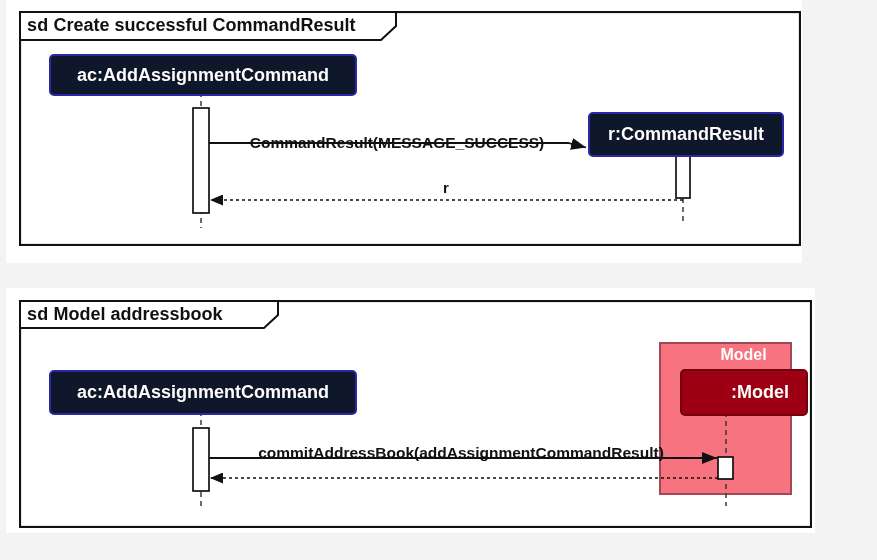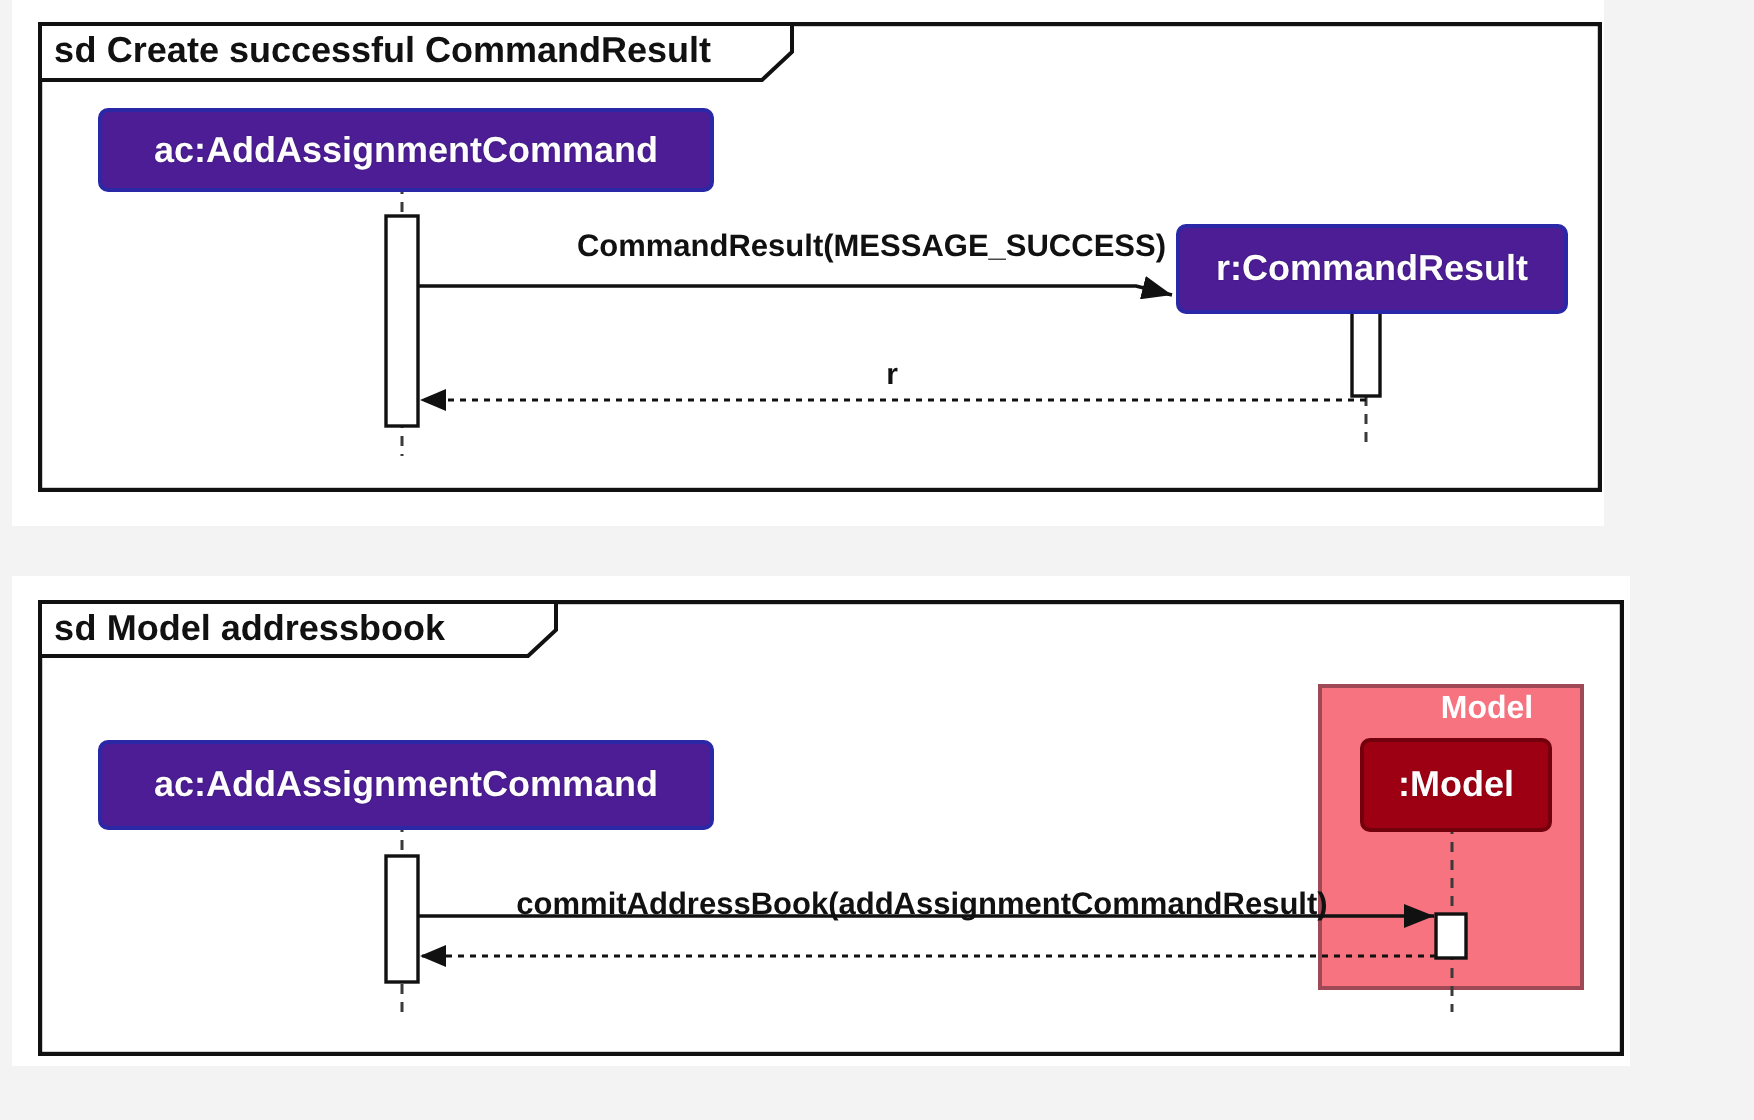--- a/index.html
+++ b/index.html
@@ -7,21 +7,21 @@
   #canvas{position:relative;width:877px;height:560px;background:#f3f3f3;overflow:hidden;}
   .backing{position:absolute;background:#ffffff;}
   .frame{position:absolute;}
   .frame-svg{position:absolute;left:0;top:0;}
   .tab-title{position:absolute;left:8px;top:4px;font-size:18px;color:#111;white-space:nowrap;}
   .tab-title .kw{font-weight:800;letter-spacing:.2px;}
   .tab-title .ttl{font-weight:700;}
   .pbox{position:absolute;display:flex;align-items:center;justify-content:center;
         color:#fdfdfd;font-weight:700;border-radius:5px;white-space:nowrap;
         text-shadow:0 0 1px rgba(0,0,0,.25);}
-  .blue{background:#4c1d95;border:2px solid #2a28a6;font-size:18px;}
+  .blue{background:#0f172a;border:2px solid #2a28a6;font-size:18px;}
   .darkred{background:#9D0012;border:2px solid #73000d;font-size:18px;}
   .groupbox{position:absolute;background:#F6737F;border:2px solid #a04956;box-sizing:border-box;padding-left:36px;}
   .groupbox .gb-label{display:block;text-align:center;color:#ffffff;font-weight:700;
         font-size:16px;padding-top:2px;}
   .msg-label{position:absolute;text-align:center;font-size:15.5px;font-weight:700;
         color:#111;white-space:nowrap;}
   .ret-label{position:absolute;text-align:center;font-size:15px;font-weight:700;color:#111;}
 </style>
 </head>
 <body>
@@ -64,21 +64,21 @@
     </div>
 
     <div class="pbox blue" style="left:30px;top:43px;width:304px;height:38px;">
       <span>ac:AddAssignmentCommand</span>
     </div>
 
     <div class="pbox blue" style="left:569px;top:101px;width:192px;height:41px;">
       <span>r:CommandResult</span>
     </div>
 
-    <div class="msg-label" style="left:192px;top:104px;width:372px;text-align:right;">CommandResult(MESSAGE_SUCCESS)</div>
+    <div class="msg-label" style="left:192px;top:123px;width:372px;">CommandResult(MESSAGE_SUCCESS)</div>
 
     <div class="ret-label" style="left:190px;top:168px;width:474px;">r</div>
   </div>
 
   <div class="frame" style="left:19px;top:300px;width:793px;height:228px;">
 
     <div class="groupbox" style="left:640px;top:42px;width:133px;height:153px;">
       <span class="gb-label">Model</span>
     </div>
 
@@ -109,21 +109,21 @@
 
     <div class="tab-title">
       <span class="kw">sd</span>
       <span class="ttl">Model addressbook</span>
     </div>
 
     <div class="pbox blue" style="left:30px;top:70px;width:304px;height:41px;">
       <span>ac:AddAssignmentCommand</span>
     </div>
 
-    <div class="pbox darkred" style="left:661px;top:69px;width:92px;height:43px;">
+    <div class="pbox darkred" style="left:661px;top:69px;width:92px;height:43px;padding-left:32px;">
       <span>:Model</span>
     </div>
 
     <div class="msg-label" style="left:192px;top:144px;width:500px;">commitAddressBook(addAssignmentCommandResult)</div>
 
     <div class="ret-label" style="left:190px;top:163px;width:508px;"></div>
   </div>
 
 </div>
 

